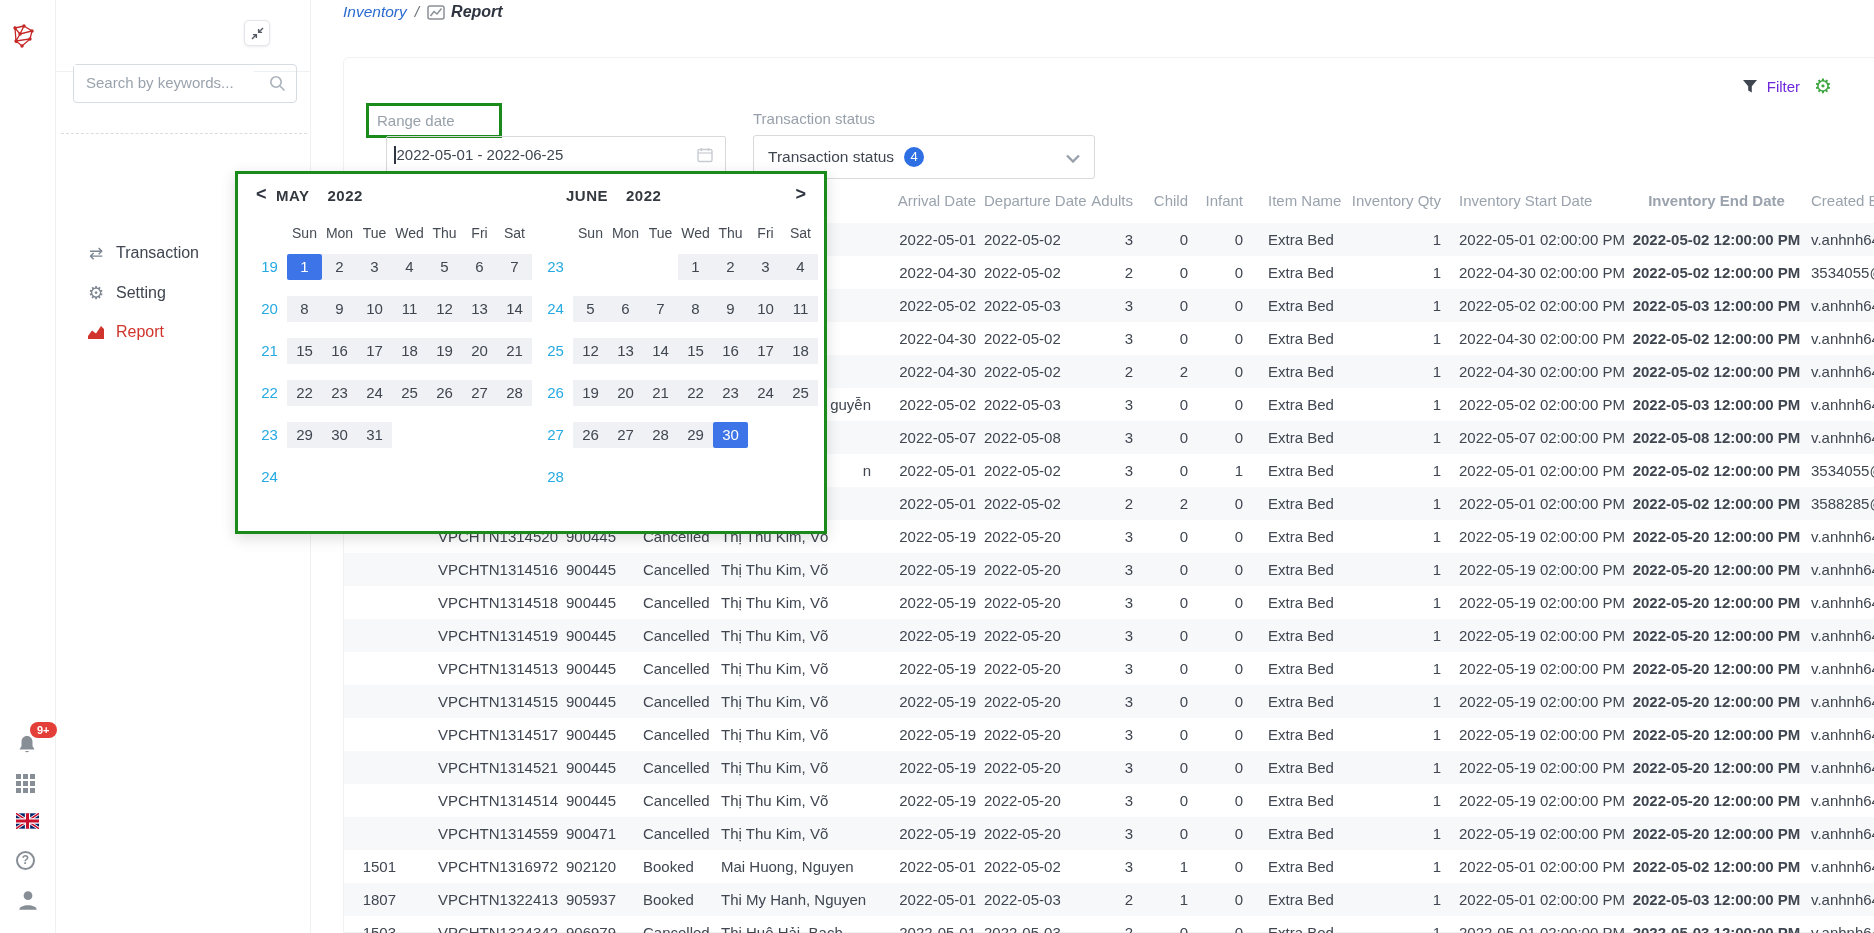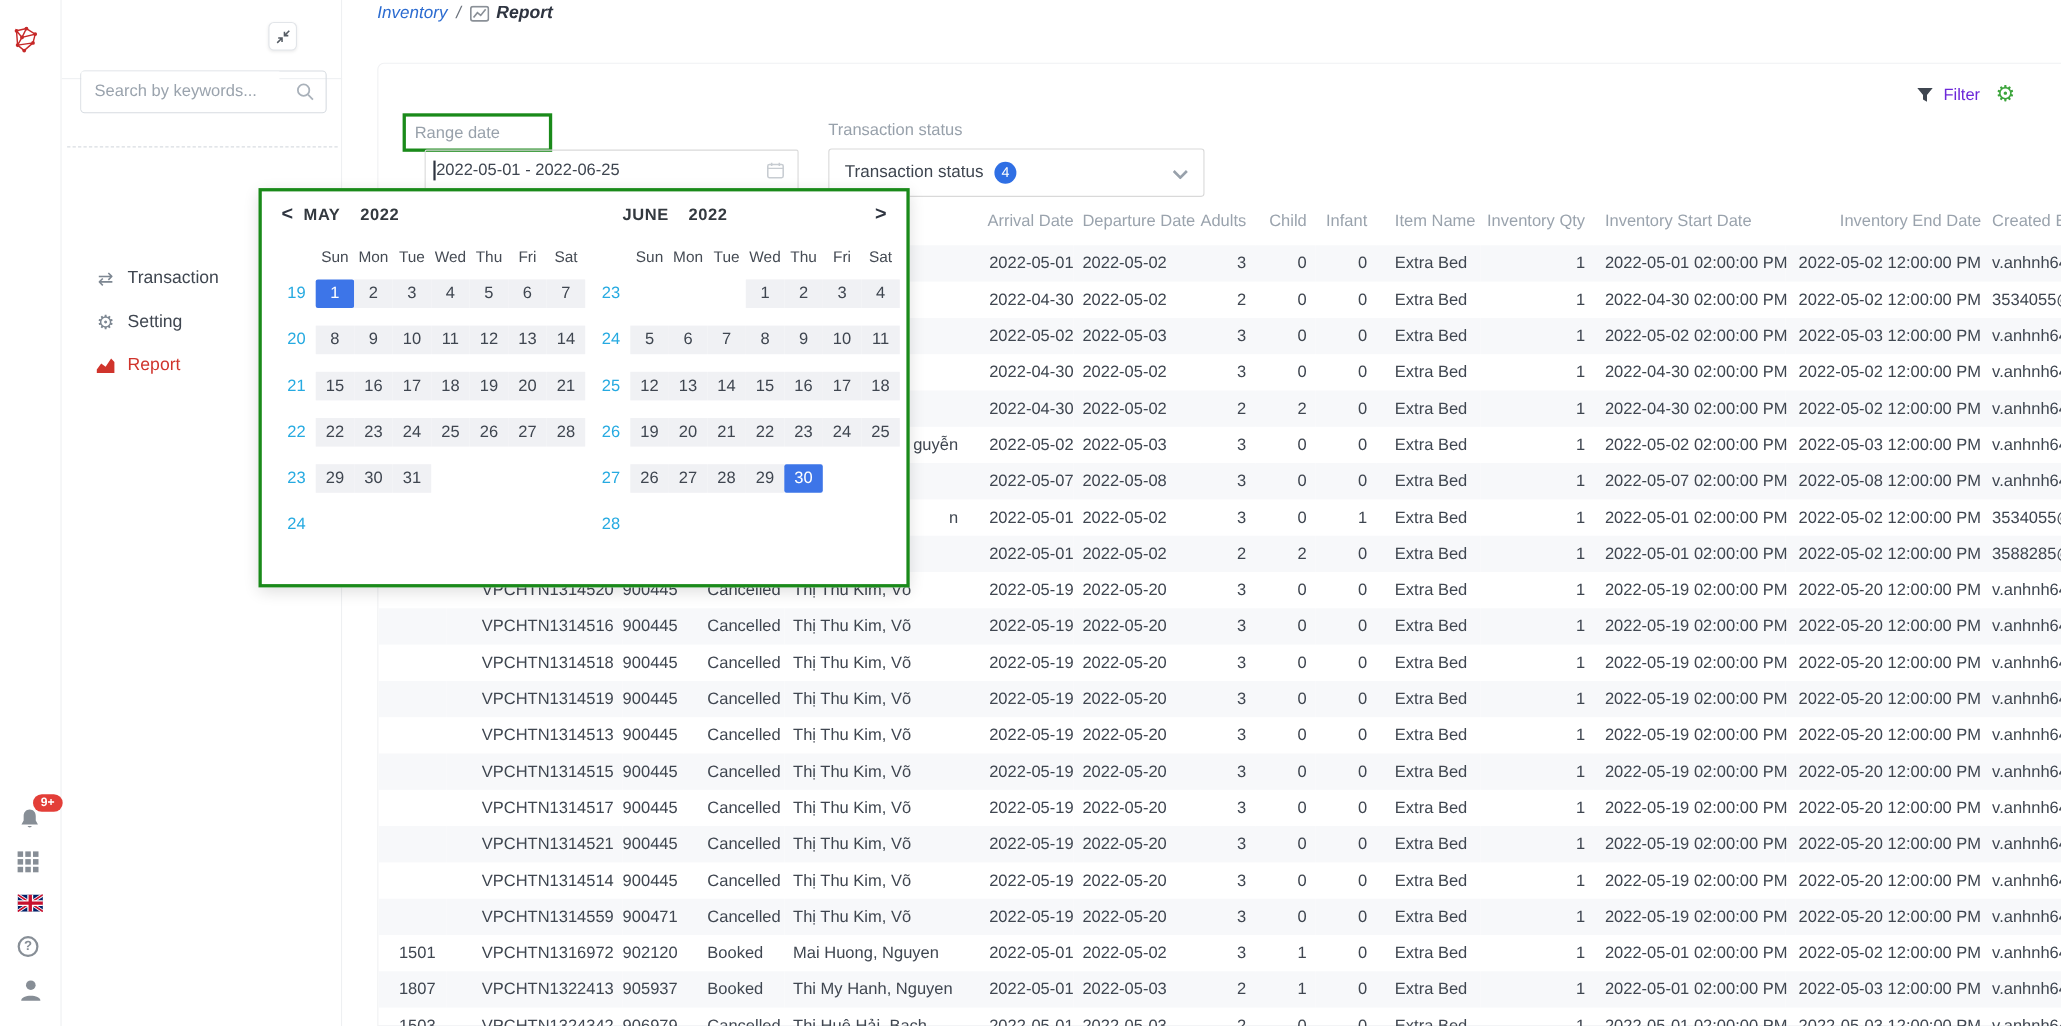--- a/index.html
+++ b/index.html
@@ -91,21 +91,21 @@
   .c-status    { width:92px;  text-align:left;  padding-left:22px; }
   .c-guest     { width:168px; text-align:left;  padding-left:8px; }
   .c-arrival   { width:95px;  text-align:right;  padding-left:10px; }
   .c-departure { width:115px; text-align:left;  padding-left:8px; }
   .c-adults    { width:50px;  text-align:right; padding-right:8px; }
   .c-child     { width:55px;  text-align:right; padding-right:8px; }
   .c-infant    { width:55px;  text-align:right; padding-right:8px; }
   .c-item      { width:95px;  text-align:left;  padding-left:17px; }
   .c-qty       { width:103px; text-align:right; padding-right:8px; }
   .c-start     { width:174px; text-align:left;  padding-left:10px; }
-  .c-end       { width:178px; text-align:right;  padding-left:9px; }
+  .c-end       { width:178px; text-align:center;  padding-left:9px;font-weight:bold; }
   .c-created   { width:150px; text-align:left;  padding-left:10px; }
   td.frag { text-align:right; padding-right:10px; }
 
   
   #cal-popup { position:absolute; left:235px; top:171px; width:592px; height:363px; background:#fff;
     border:3px solid #1a8a1a; box-shadow:0 4px 14px rgba(0,0,0,.14); z-index:40; }
   .cal-nav { position:absolute; top:10px; font-size:18px; font-weight:bold; color:#2e3440; cursor:pointer; }
   #cal-prev { left:18px; }
   #cal-next { right:18px; }
   .cal-title { position:absolute; top:13px; width:220px; font-weight:bold;

